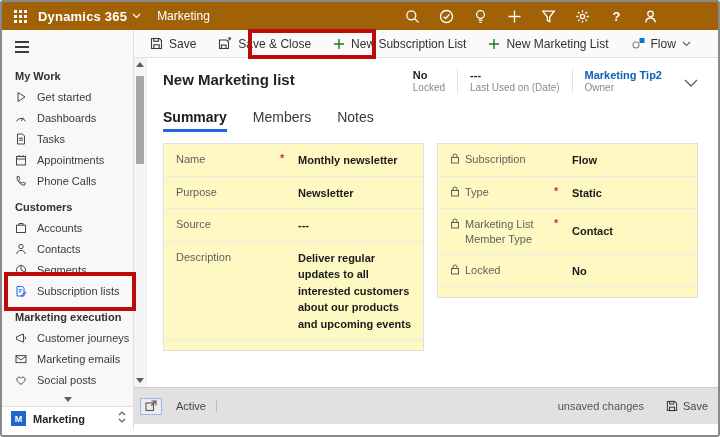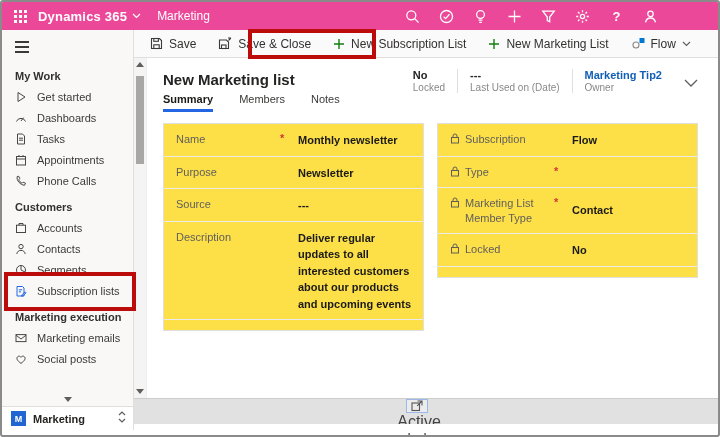--- a/index.html
+++ b/index.html
@@ -2,21 +2,21 @@
 <html><head>
 <meta charset="utf-8">
 <style>
   * { margin:0; padding:0; box-sizing:border-box; }
   html,body { background:#fff; }
   body { font-family:"Liberation Sans", sans-serif; color:#252423; }
 
   .frame { position:relative; width:720px; height:437px; border:2px solid #8a8a8a; border-radius:3px; background:#fff; overflow:hidden; }
 
   
-  .topbar { height:28px; background:#ec4899; display:flex; align-items:center; color:#fff; }
+  .topbar { height:28px; background:#a16207; display:flex; align-items:center; color:#fff; }
   .waffle { width:13px; height:13px; margin:0 11px 0 12px; display:grid; grid-template-columns:repeat(3,1fr); gap:2px; cursor:pointer; }
   .waffle i { width:3px; height:3px; background:#fff; display:block; }
   .brand { font-size:13px; font-weight:bold; letter-spacing:.2px; margin-right:5px; }
   .topbar .chev { margin-right:16px; display:flex; align-items:center; }
   .app-name { font-size:12px; }
   .topbar-spacer { flex:1; }
   .topbar-icons { display:flex; align-items:center; gap:19px; margin-right:60px; }
   .topbar-icons .tbi { width:15px; height:15px; display:flex; align-items:center; justify-content:center; cursor:pointer; }
   .topbar-icons svg { stroke:#fff; fill:none; stroke-width:1.3; }
   .help-glyph { font-size:13px; font-weight:bold; color:#fff; }
@@ -65,35 +65,35 @@
   .page-title { font-size:15px; font-weight:bold; color:#252423; flex:1; padding-top:2px; }
   .hdr-fields { display:flex; align-items:center; }
   .hdr-field { padding:0 12px; border-left:1px solid #e1dfdd; }
   .hdr-field:first-child { border-left:none; }
   .hdr-val { font-size:11px; font-weight:bold; color:#252423; }
   .hdr-val.link { color:#1160B7; cursor:pointer;text-align:center; }
   .hdr-lbl { font-size:10px; color:#8a8886; margin-top:1px; }
   .hdr-chev { margin-left:10px; padding-top:4px; cursor:pointer; }
   .hdr-chev svg { stroke:#605e5c; fill:none; stroke-width:1.3; }
 
-  .tabs { display:flex; gap:26px; font-size:11px; }
+  .tabs { display:flex; gap:26px; margin-top:16px; font-size:14px; }
   .tab { color:#3b3a39; padding-bottom:4px; cursor:pointer; }
   .tab.active { font-weight:bold; color:#1b1a19; border-bottom:3px solid #2266E3; }
 
   .cards { display:flex; gap:13px; margin-top:11px; align-items:flex-start; }
-  .card { flex:1; background:#fde047; border:1px solid #e1dfdd; padding-bottom:10px; min-width:0; }
+  .card { flex:1; background:#fef9c3; border:1px solid #e1dfdd; padding-bottom:10px; min-width:0; }
   .frow { display:grid; grid-template-columns:104px 12px 1fr; padding:8px 10px 7px 12px; border-bottom:1px solid #edebe9; align-items:start; }
   .flabel { font-size:11px; color:#605e5c; display:flex; gap:5px; line-height:1.35; }
   .flabel .lock { flex:0 0 auto; margin-top:1px; }
   .flabel svg { stroke:#605e5c; fill:none; stroke-width:1; }
   .freq { font-size:11px; color:#D13438; font-weight:bold; }
   .fvalue { font-size:11px; font-weight:bold; color:#1b1a19; line-height:1.5; padding-left:6px; }
 
   
-  .statusbar { height:26px; background:#e1e1e1; border-top:1px solid #cccccc; display:flex; align-items:center; font-size:16px; color:#444; padding:0 10px 0 6px;flex-direction:column; }
+  .statusbar { height:37px; background:#e1e1e1; border-top:1px solid #cccccc; display:flex; align-items:center; font-size:11px; color:#444; padding:0 10px 0 6px; }
   .status-icon-wrap { width:22px; height:17px; border:1px solid #9cb8e8; background:#ececec; display:flex; align-items:center; justify-content:center; margin-right:14px; cursor:pointer; }
   .status-icon-wrap svg { stroke:#555; fill:none; stroke-width:1.1; }
   .status-state { margin-right:10px; }
   .status-div { width:1px; height:12px; background:#bdbdbd; }
   .status-spacer { flex:1; }
   .unsaved { color:#555; margin-right:22px; }
   .status-save { display:flex; align-items:center; gap:5px; cursor:pointer; }
   .status-save svg { fill:none; stroke:#3b3a39; stroke-width:1.1; }
 
   .bottom-gap { height:6px; background:#fff; }
@@ -276,20 +276,29 @@
               </svg>
             </span>
           <span>Subscription lists</span>
         </div>
 
         <div class="nav-section-title">Marketing execution</div>
 
         <div class="nav-item">
           <span class="nicon">
               <svg width="12" height="12" viewBox="0 0 12 12">
+                <path d="M1.5 4.8v2.6l7 2.8V2z"></path>
+                <path d="M9.5 4.3c1.4.6 1.4 2.8 0 3.4"></path>
+              </svg>
+            </span>
+          <span>Customer journeys</span>
+        </div>
+        <div class="nav-item">
+          <span class="nicon">
+              <svg width="12" height="12" viewBox="0 0 12 12">
                 <rect x="1" y="2.6" width="10" height="7"></rect>
                 <path d="M1 3.2l5 3.8 5-3.8"></path>
               </svg>
             </span>
           <span>Marketing emails</span>
         </div>
         <div class="nav-item">
           <span class="nicon">
               <svg width="12" height="12" viewBox="0 0 12 12">
                 <path d="M6 10.4C2.2 7.6 1.1 5.6 2.5 3.9 3.7 2.6 5.3 3.1 6 4.3 6.7 3.1 8.3 2.6 9.5 3.9 10.9 5.6 9.8 7.6 6 10.4z"></path>
@@ -435,20 +444,21 @@
               </div>
               <div class="frow">
                 <div class="flabel">
                   <span class="lock"><svg width="10" height="11" viewBox="0 0 10 11">
                         <rect x="1.5" y="4.5" width="7" height="5.5"></rect>
                         <path d="M3 4.5V3a2 2 0 0 1 4 0v1.5"></path>
                       </svg></span>
                   <span>Type</span>
                 </div>
                 <div class="freq">*</div>
+                <div class="fvalue">Static</div>
               </div>
               <div class="frow">
                 <div class="flabel">
                   <span class="lock"><svg width="10" height="11" viewBox="0 0 10 11">
                         <rect x="1.5" y="4.5" width="7" height="5.5"></rect>
                         <path d="M3 4.5V3a2 2 0 0 1 4 0v1.5"></path>
                       </svg></span>
                   <span>Marketing List Member Type</span>
                 </div>
                 <div class="freq">*</div>

